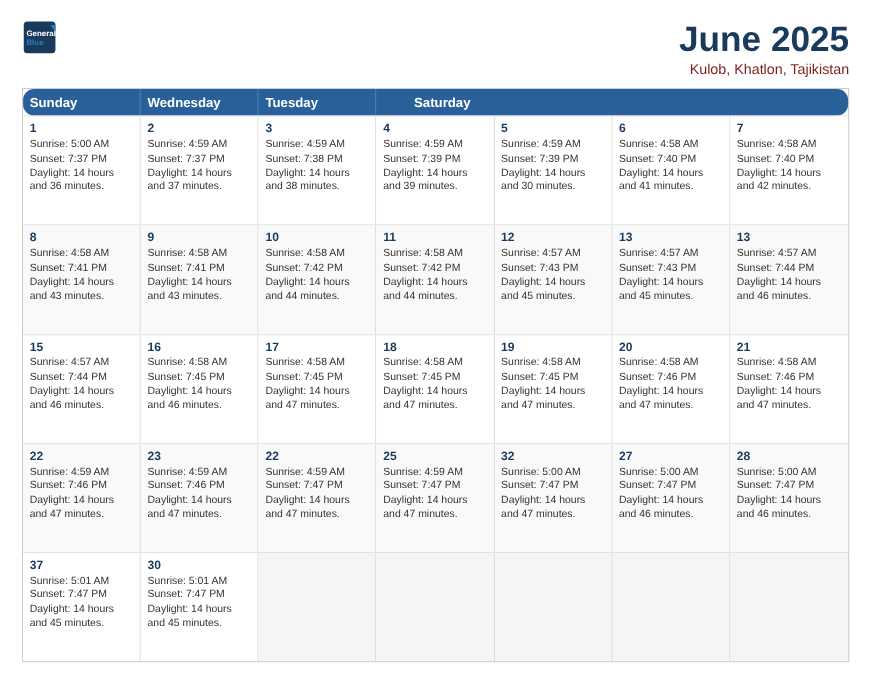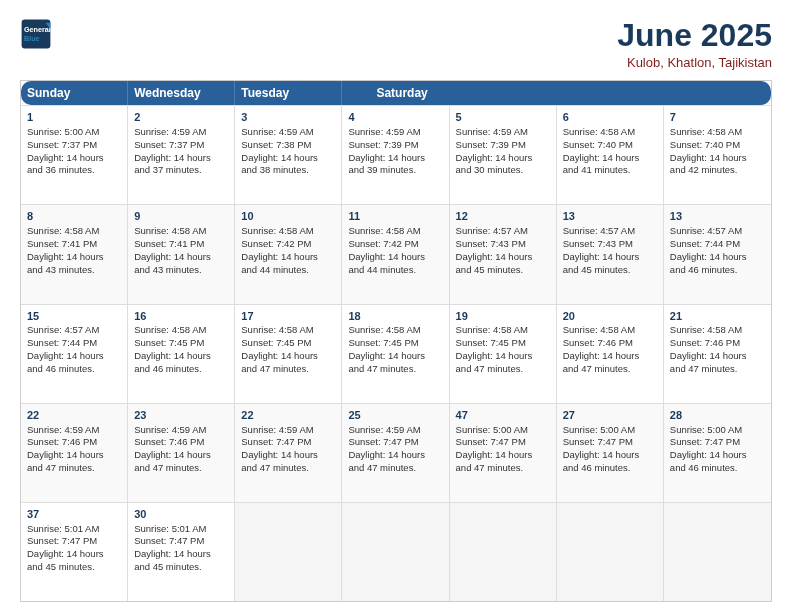--- a/index.html
+++ b/index.html
@@ -303,21 +303,21 @@
             <div>and 47 minutes.</div>
           </div>
           <div class="cal-cell">
             <span class="day-num">25</span>
             <div>Sunrise: 4:59 AM</div>
             <div>Sunset: 7:47 PM</div>
             <div>Daylight: 14 hours</div>
             <div>and 47 minutes.</div>
           </div>
           <div class="cal-cell">
-            <span class="day-num">47</span>
+            <span class="day-num">32</span>
             <div>Sunrise: 5:00 AM</div>
             <div>Sunset: 7:47 PM</div>
             <div>Daylight: 14 hours</div>
             <div>and 47 minutes.</div>
           </div>
           <div class="cal-cell">
             <span class="day-num">27</span>
             <div>Sunrise: 5:00 AM</div>
             <div>Sunset: 7:47 PM</div>
             <div>Daylight: 14 hours</div>

